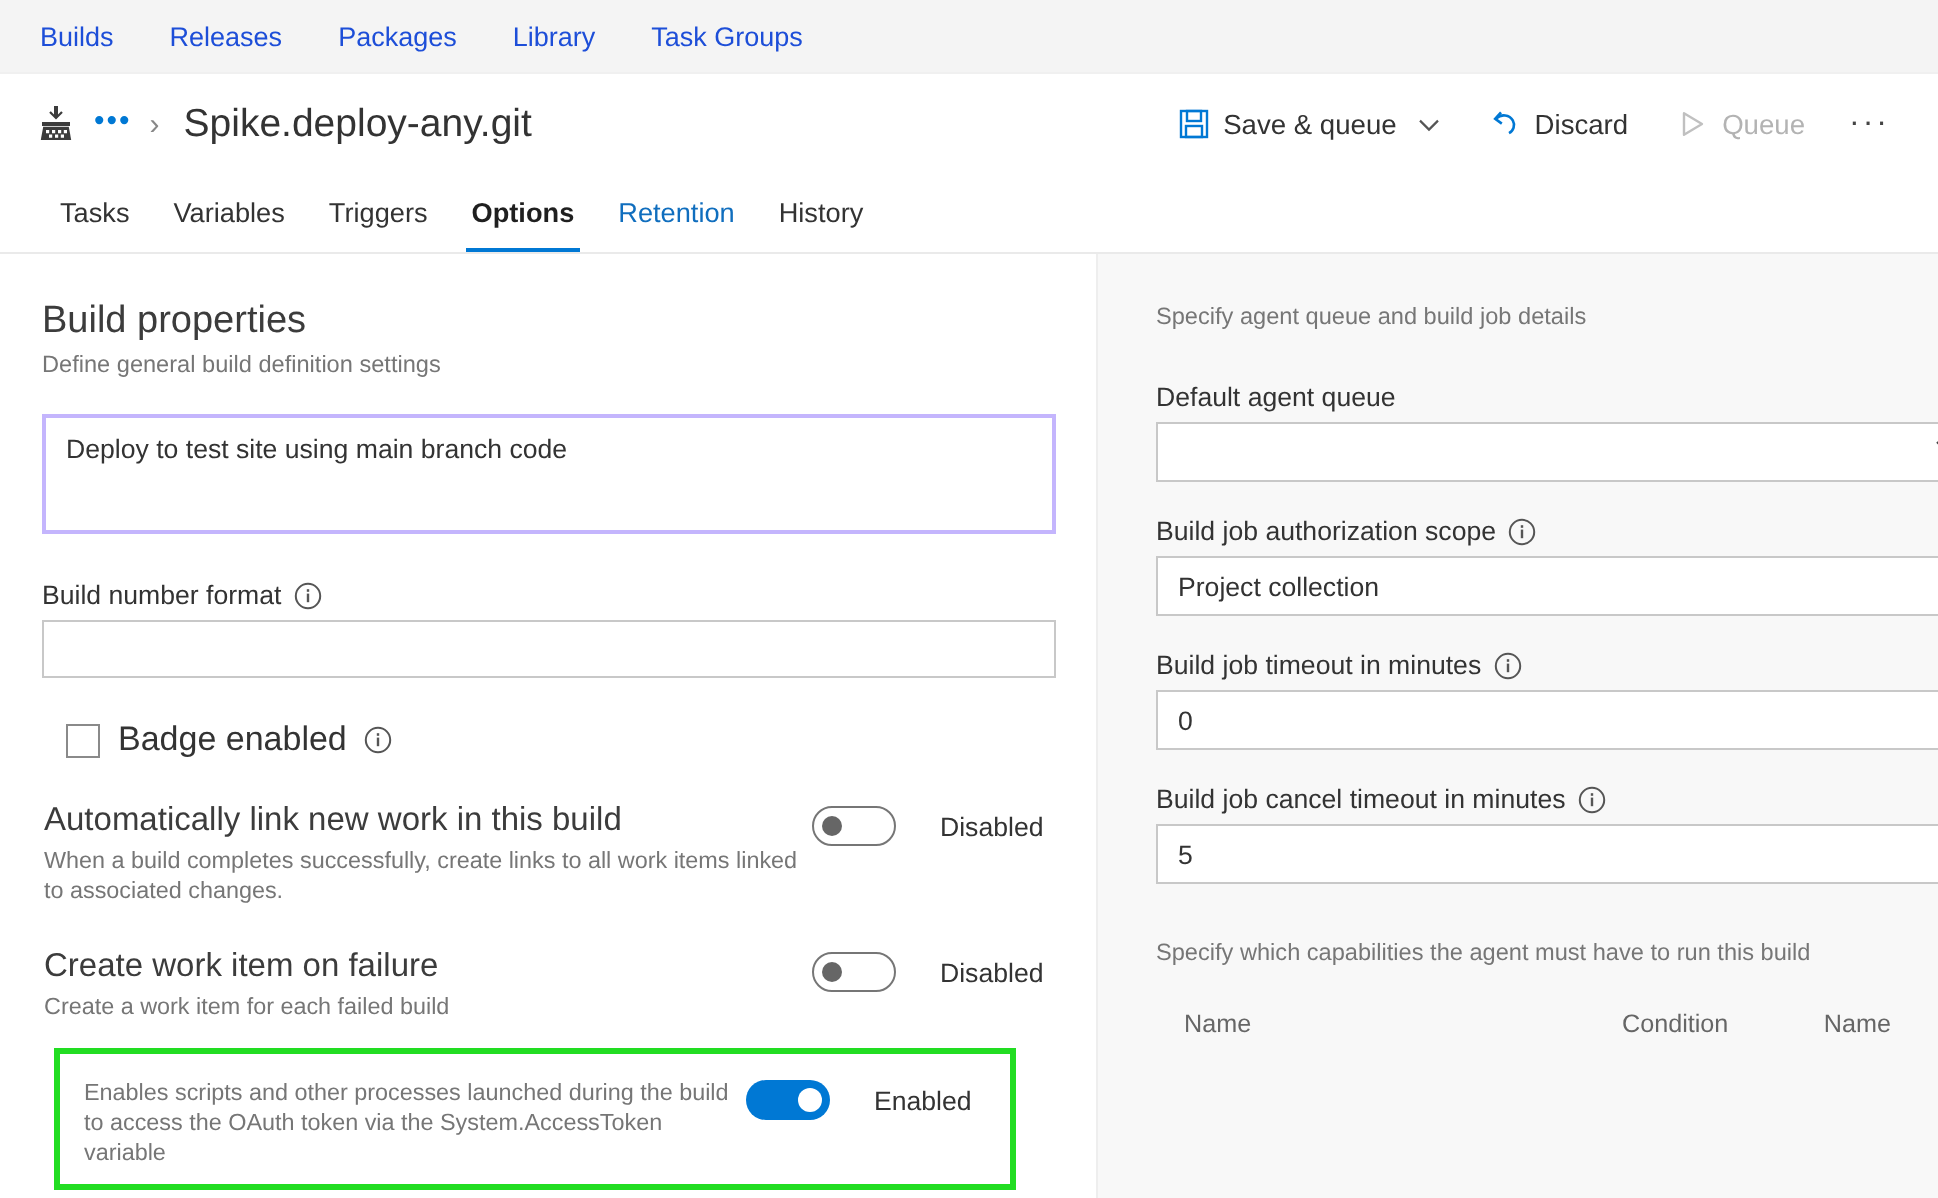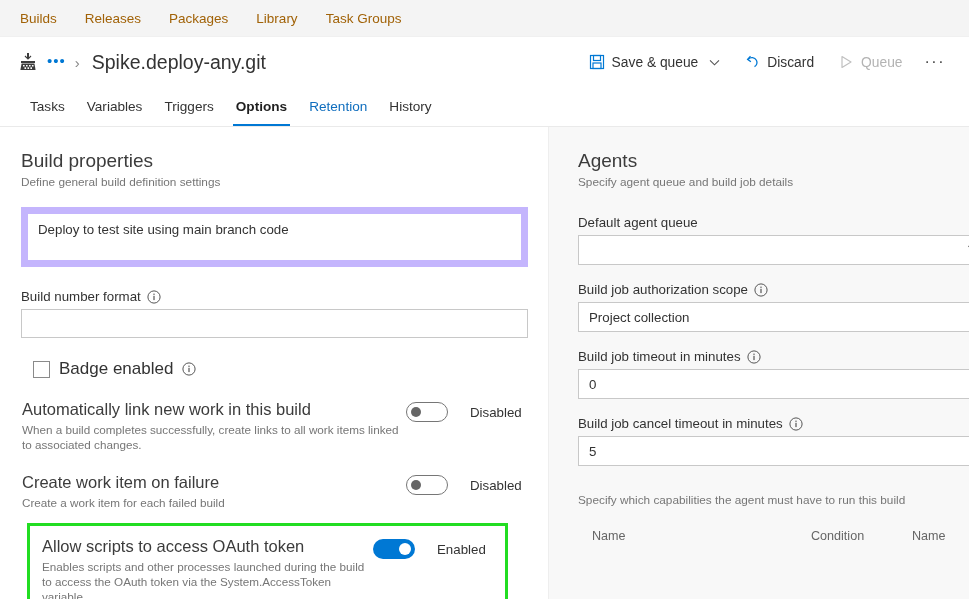--- a/index.html
+++ b/index.html
@@ -16,21 +16,21 @@
     height: 37px;
     background: #f4f4f4;
     display: flex;
     align-items: center;
     padding-left: 20px;
     gap: 28px;
     border-bottom: 1px solid #f0f0f0;
   }
   .topnav-item {
     font-size: 13.5px;
-    color: #a16207;
+    color: #1d4ed8;
     cursor: pointer;
     line-height: 37px;
   }
 
   
   .cmdbar {
     height: 50px;
     display: flex;
     align-items: center;
     padding: 0 14px 0 18px;
@@ -164,21 +164,21 @@
     font-family: "Liberation Sans", sans-serif;
     font-size: 13.3px;
     color: #333333;
     padding: 7px 10px;
     height: 29px;
     outline: none;
   }
   .textarea-box {
     width: 100%;
     height: 60px;
-    border: 7px solid #c4b5fd;
+    border: 2px solid #c4b5fd;
     background: #fff;
     font-family: "Liberation Sans", sans-serif;
     font-size: 13.3px;
     color: #333333;
     padding: 8px 10px;
     resize: none;
     outline: none;
   }
 
   .field { margin-top: 18px; }
@@ -448,35 +448,33 @@
         <span class="switch off">
             <span class="knob"></span>
           </span>
         <span class="switch-label">Disabled</span>
       </div>
     </div>
 
     <div class="highlight-box">
       <div class="toggle-row">
         <div class="toggle-texts">
-          <div class="toggle-title">Allow scripts to access OAuth token</div>
           <div class="toggle-desc">Enables scripts and other processes launched during the build to access the OAuth token via the System.AccessToken variable</div>
         </div>
         <div class="toggle-control">
           <span class="switch on">
               <span class="knob"></span>
             </span>
           <span class="switch-label">Enabled</span>
         </div>
       </div>
     </div>
   </div>
 
   <div class="right-pane">
-    <div class="section-title">Agents</div>
     <div class="section-sub">Specify agent queue and build job details</div>
 
     <div class="rfield" style="margin-top:26px;">
       <div class="rlabel">Default agent queue</div>
       <div class="rselect-wrap">
         <div class="rselect"></div>
         <span class="rselect-chevron">
           <svg width="13" height="13" viewBox="0 0 13 13" aria-hidden="true">
             <path d="M1.5 4 6.5 9 11.5 4" fill="none" stroke="#444" stroke-width="1.1"></path>
           </svg>

